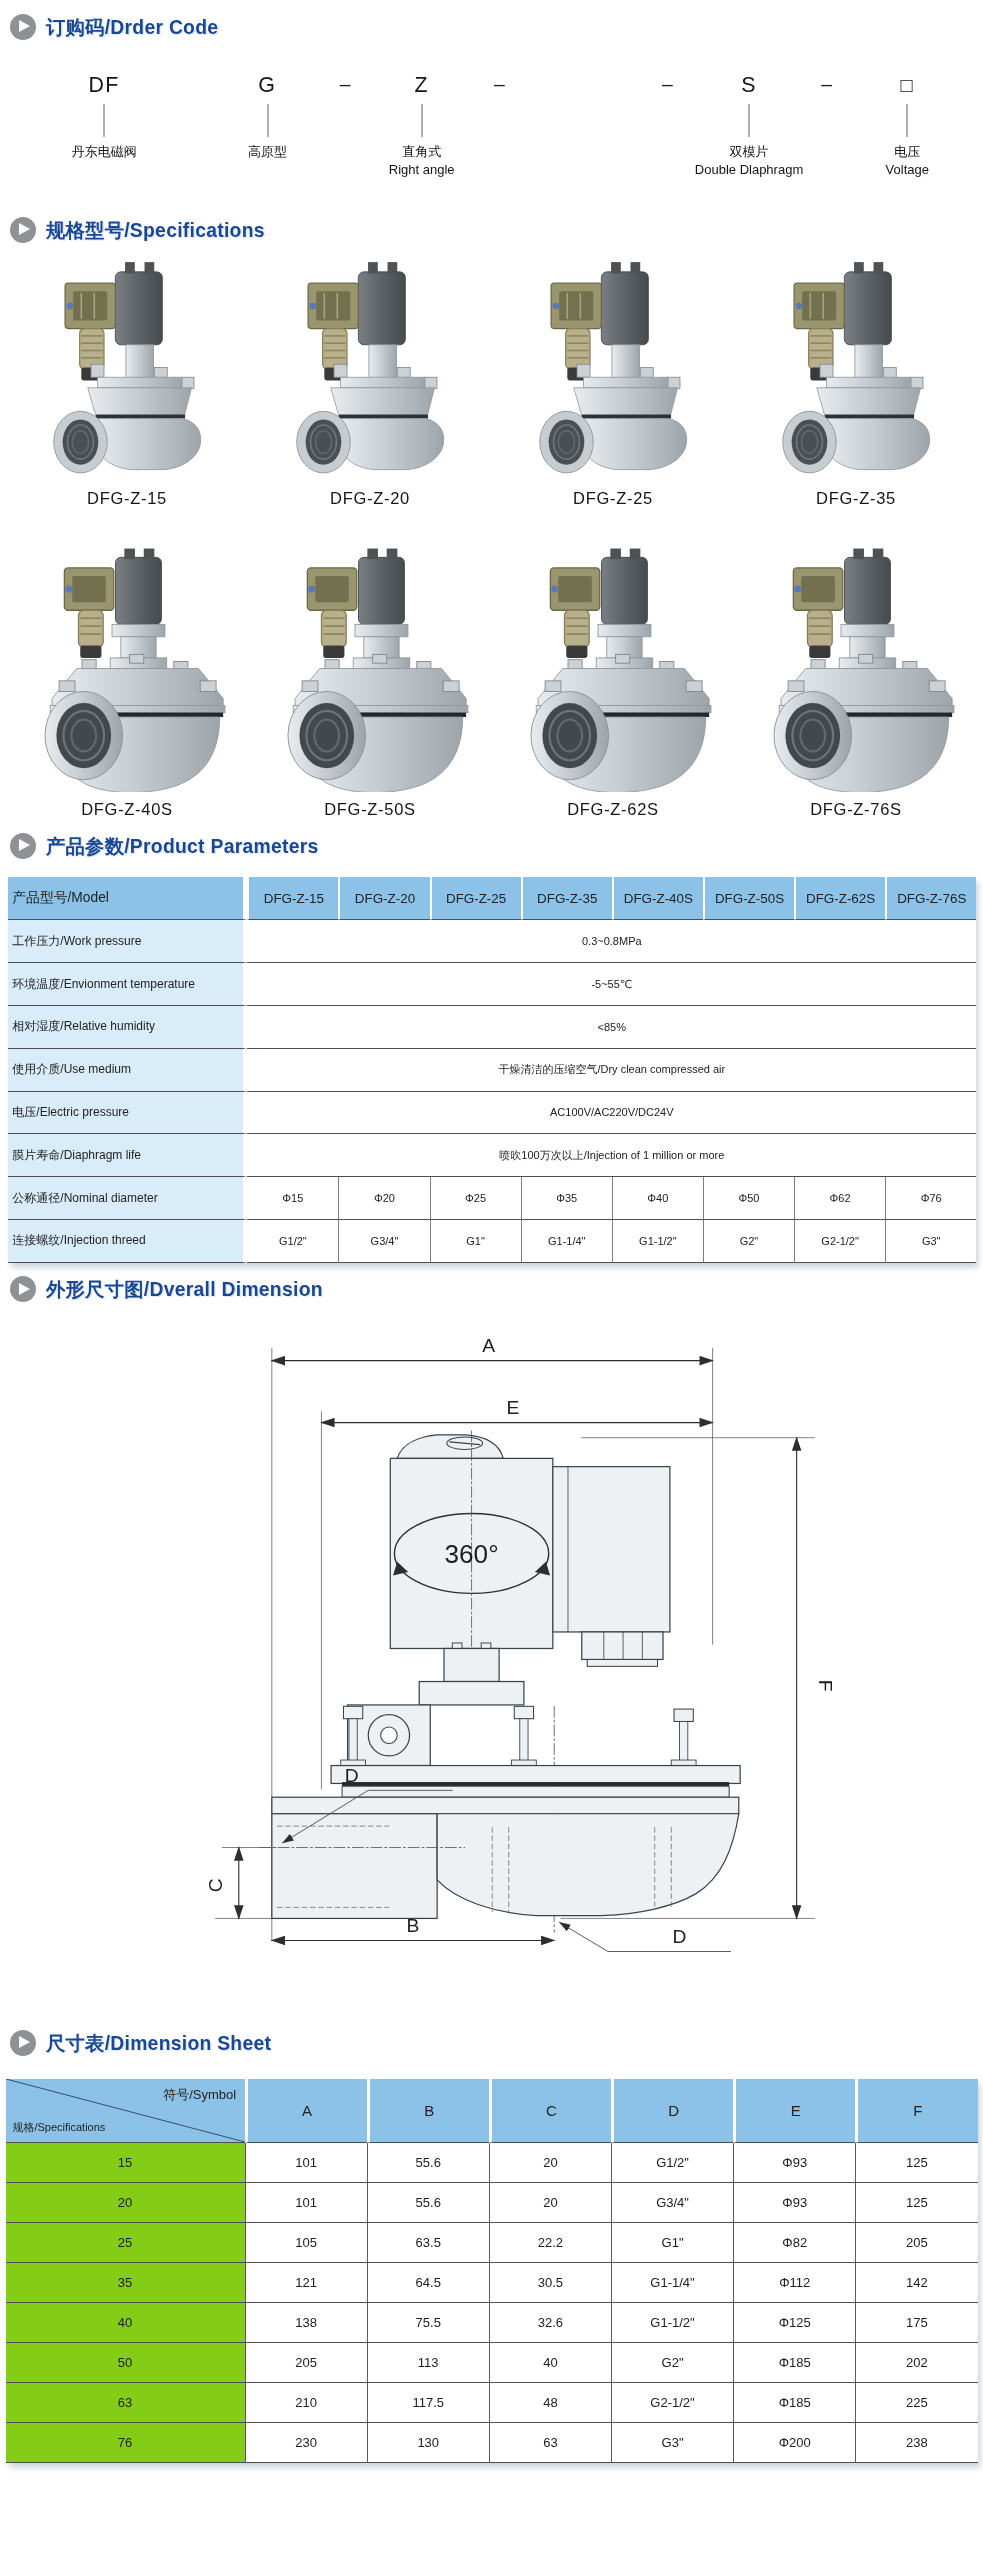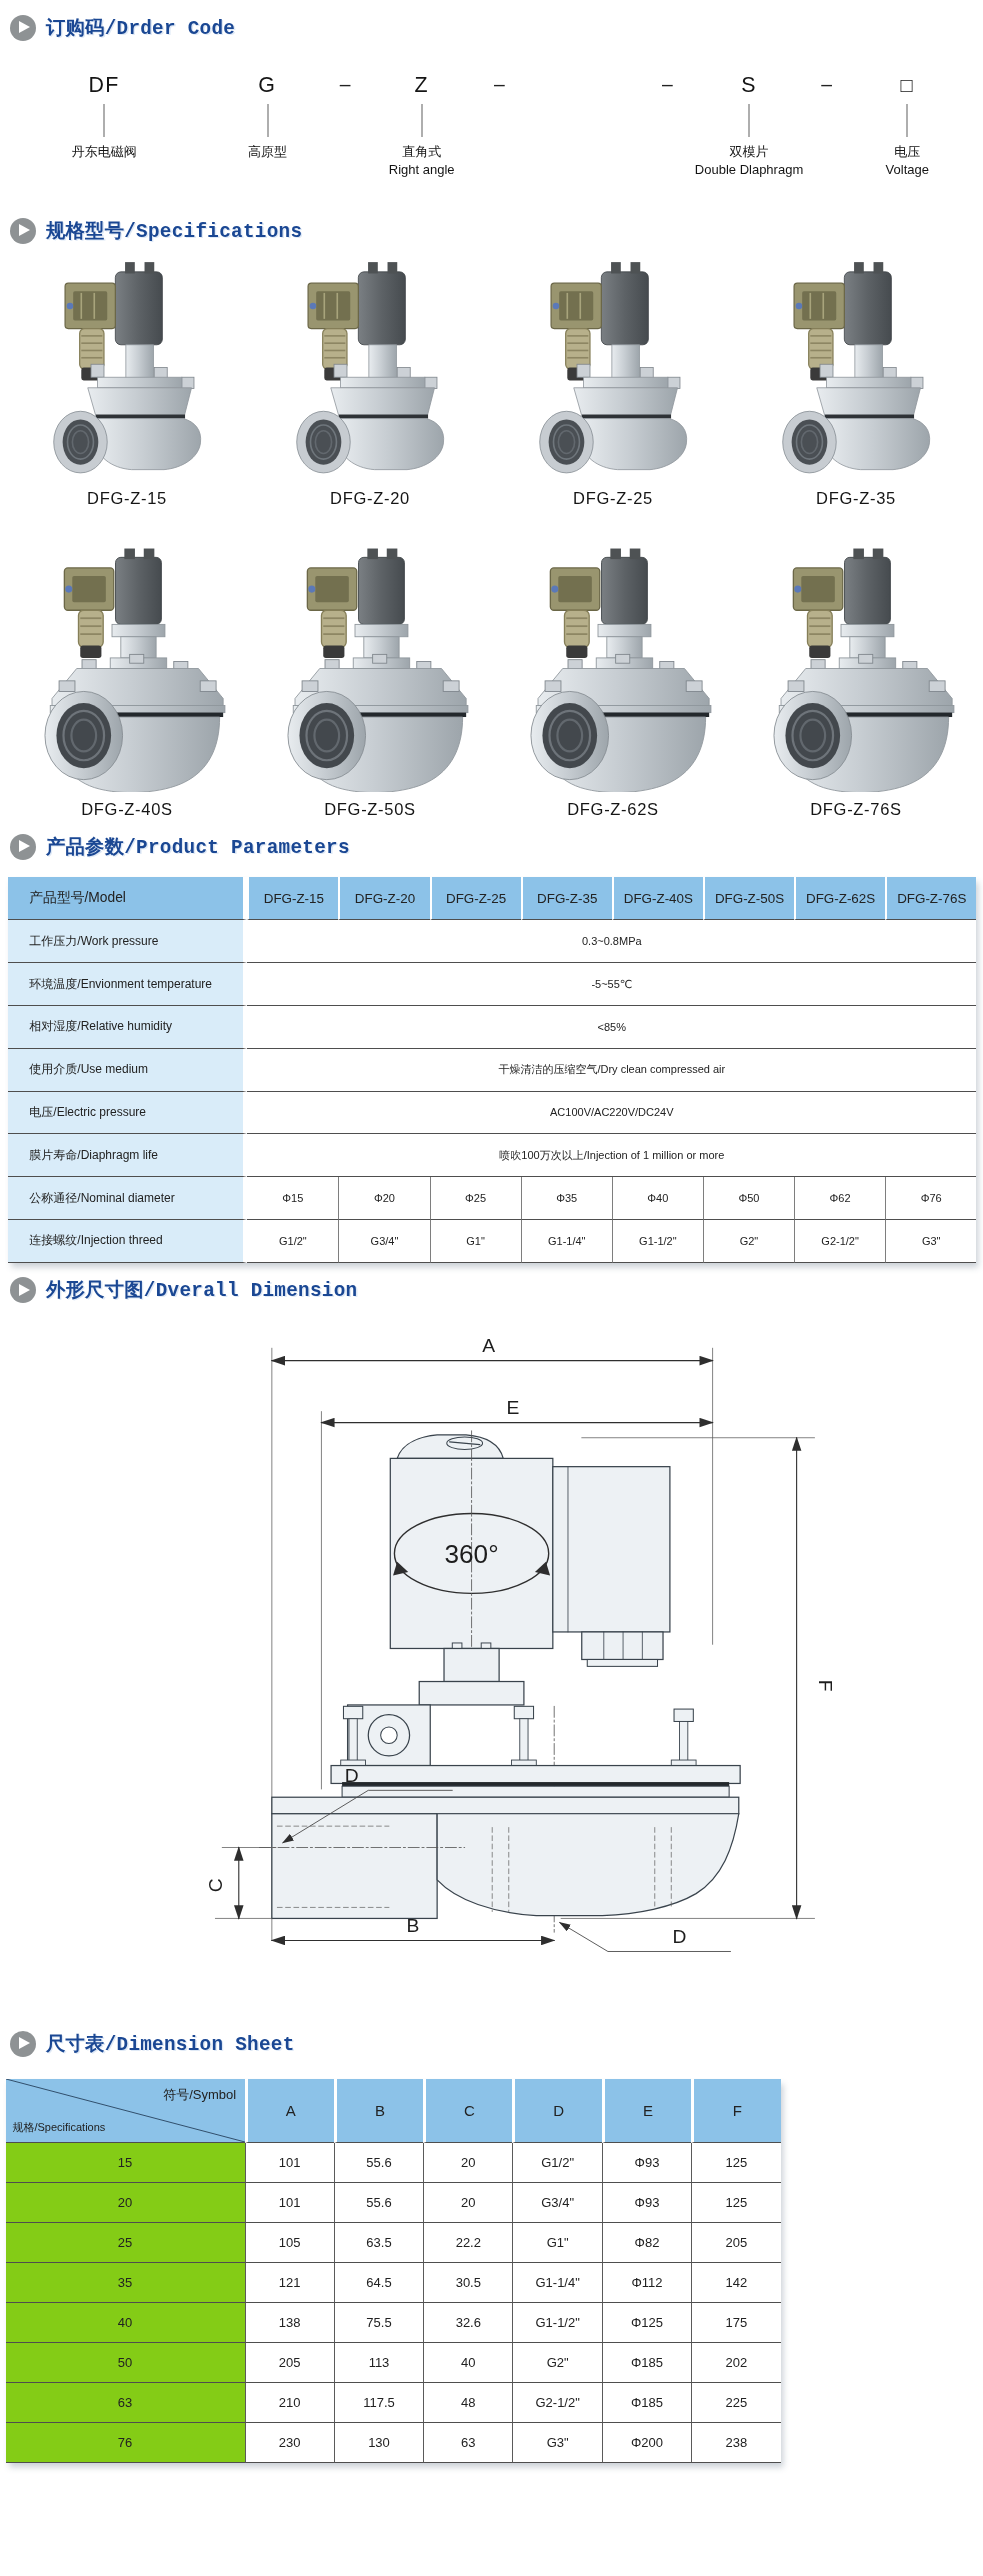--- a/index.html
+++ b/index.html
@@ -1,20 +1,20 @@
 <!DOCTYPE html>
 <html style="font-size:11px"><head>
 <meta charset="utf-8">
 <style>
   html,body{margin:0;padding:0;background:#ffffff;}
   body{width:983px;font-family:"Liberation Sans","DejaVu Sans",sans-serif;color:#1c1c1c;}
   .page{width:983px;position:relative;background:#fff;overflow:hidden;}
 
   
-  .sec-header{display:flex;align-items:flex-end;gap:10.3px;padding:13.8px 0 4.1px 9.6px;font-family:Liberation Mono, monospace;}
+  .sec-header{display:flex;align-items:flex-start;gap:10.3px;padding:13.8px 0 4.1px 9.6px;}
   .sec-icon{width:26px;height:26px;border-radius:50%;background:#8e9294;position:relative;flex:0 0 26px;}
   .sec-icon::after{content:"";position:absolute;left:9.6px;top:6.2px;border-left:11.7px solid #ffffff;
     border-top:6.9px solid transparent;border-bottom:6.9px solid transparent;}
   .sec-title{margin:0;font-size:19.3px;font-weight:bold;color:#1a4793;letter-spacing:0.3px;
     text-shadow:1.4px 1.4px 0 #dfe9f6;}
 
   
   .oc-area{position:relative;height:131px;margin-top:27.6px;}
   .oc-col{position:absolute;top:0;transform:translateX(-50%);text-align:center;width:179px;}
   .oc-col1{left:10.6%}.oc-col2{left:27.2%}.oc-col3{left:42.9%}
@@ -37,33 +37,33 @@
   .row1{margin-top:2.8px;}
   .row2{margin-top:34px;}
 
   
   .params-table{width:968px;margin:12.4px 6.9px 0 8.3px;border-collapse:separate;border-spacing:0;
     table-layout:fixed;box-shadow:3.4px 4.8px 6.2px rgba(70,90,110,.28);}
   .params-table td{border-bottom:1.4px solid #4e4e4e;text-align:center;vertical-align:middle;
     font-size:11px;height:39px;padding:1.4px 2.8px;background:#fff;color:#222;}
   .params-table tr.head td{background:#8cc2e8;height:40px;font-size:13.4px;}
   .params-table tr.head td+td{border-left:2.8px solid #ffffff;}
-  .params-table td.lbl{background:#d9ecf9;text-align:left;padding-left:21px;font-size:12px;
+  .params-table td.lbl{background:#d9ecf9;text-align:left;padding-left:4px;font-size:12px;
     border-right:4.1px solid #ffffff;margin-left:16px;}
   .params-table tr.head td.lbl{background:#8cc2e8;font-size:13.8px;}
   .params-table tr.split td.cell+td.cell{border-left:1px solid #7e7e7e;}
 
   
   .drawing-wrap{position:relative;height:696px;margin-top:12.4px;}
   .drawing-wrap svg{position:absolute;left:141px;top:9.6px;}
   .dwg-text{font-size:28px;fill:#1d1d1d;}
   .dwg-rot{font-size:38px;fill:#1d1d1d;}
 
   
-  .dim-table{width:775px;margin:18px 5.5px 0 5.5px;border-collapse:separate;border-spacing:0;
+  .dim-table{width:972px;margin:18px 5.5px 0 5.5px;border-collapse:separate;border-spacing:0;
     table-layout:fixed;box-shadow:3.4px 4.8px 6.2px rgba(70,90,110,.28);}
   .dim-table td{border-bottom:1.4px solid #4e4e4e;text-align:center;vertical-align:middle;
     font-size:13px;height:39px;background:#fff;color:#222;padding:0;}
   .dim-table tr.head td{background:#8cc2e8;height:63px;font-size:15px;}
   .dim-table tr.head td+td{border-left:3.4px solid #ffffff;}
   .dim-table tr.data td+td{border-left:1.4px solid #5a5a5a;}
   .dim-table td.spec{background:#84cc16;}
   .dim-table td.corner{position:relative;background:#8cc2e8;}
   .corner-diag{position:absolute;left:0;top:0;width:100%;height:100%;}
   .corner-top{position:absolute;top:6.9px;right:8.3px;font-size:13px;}

